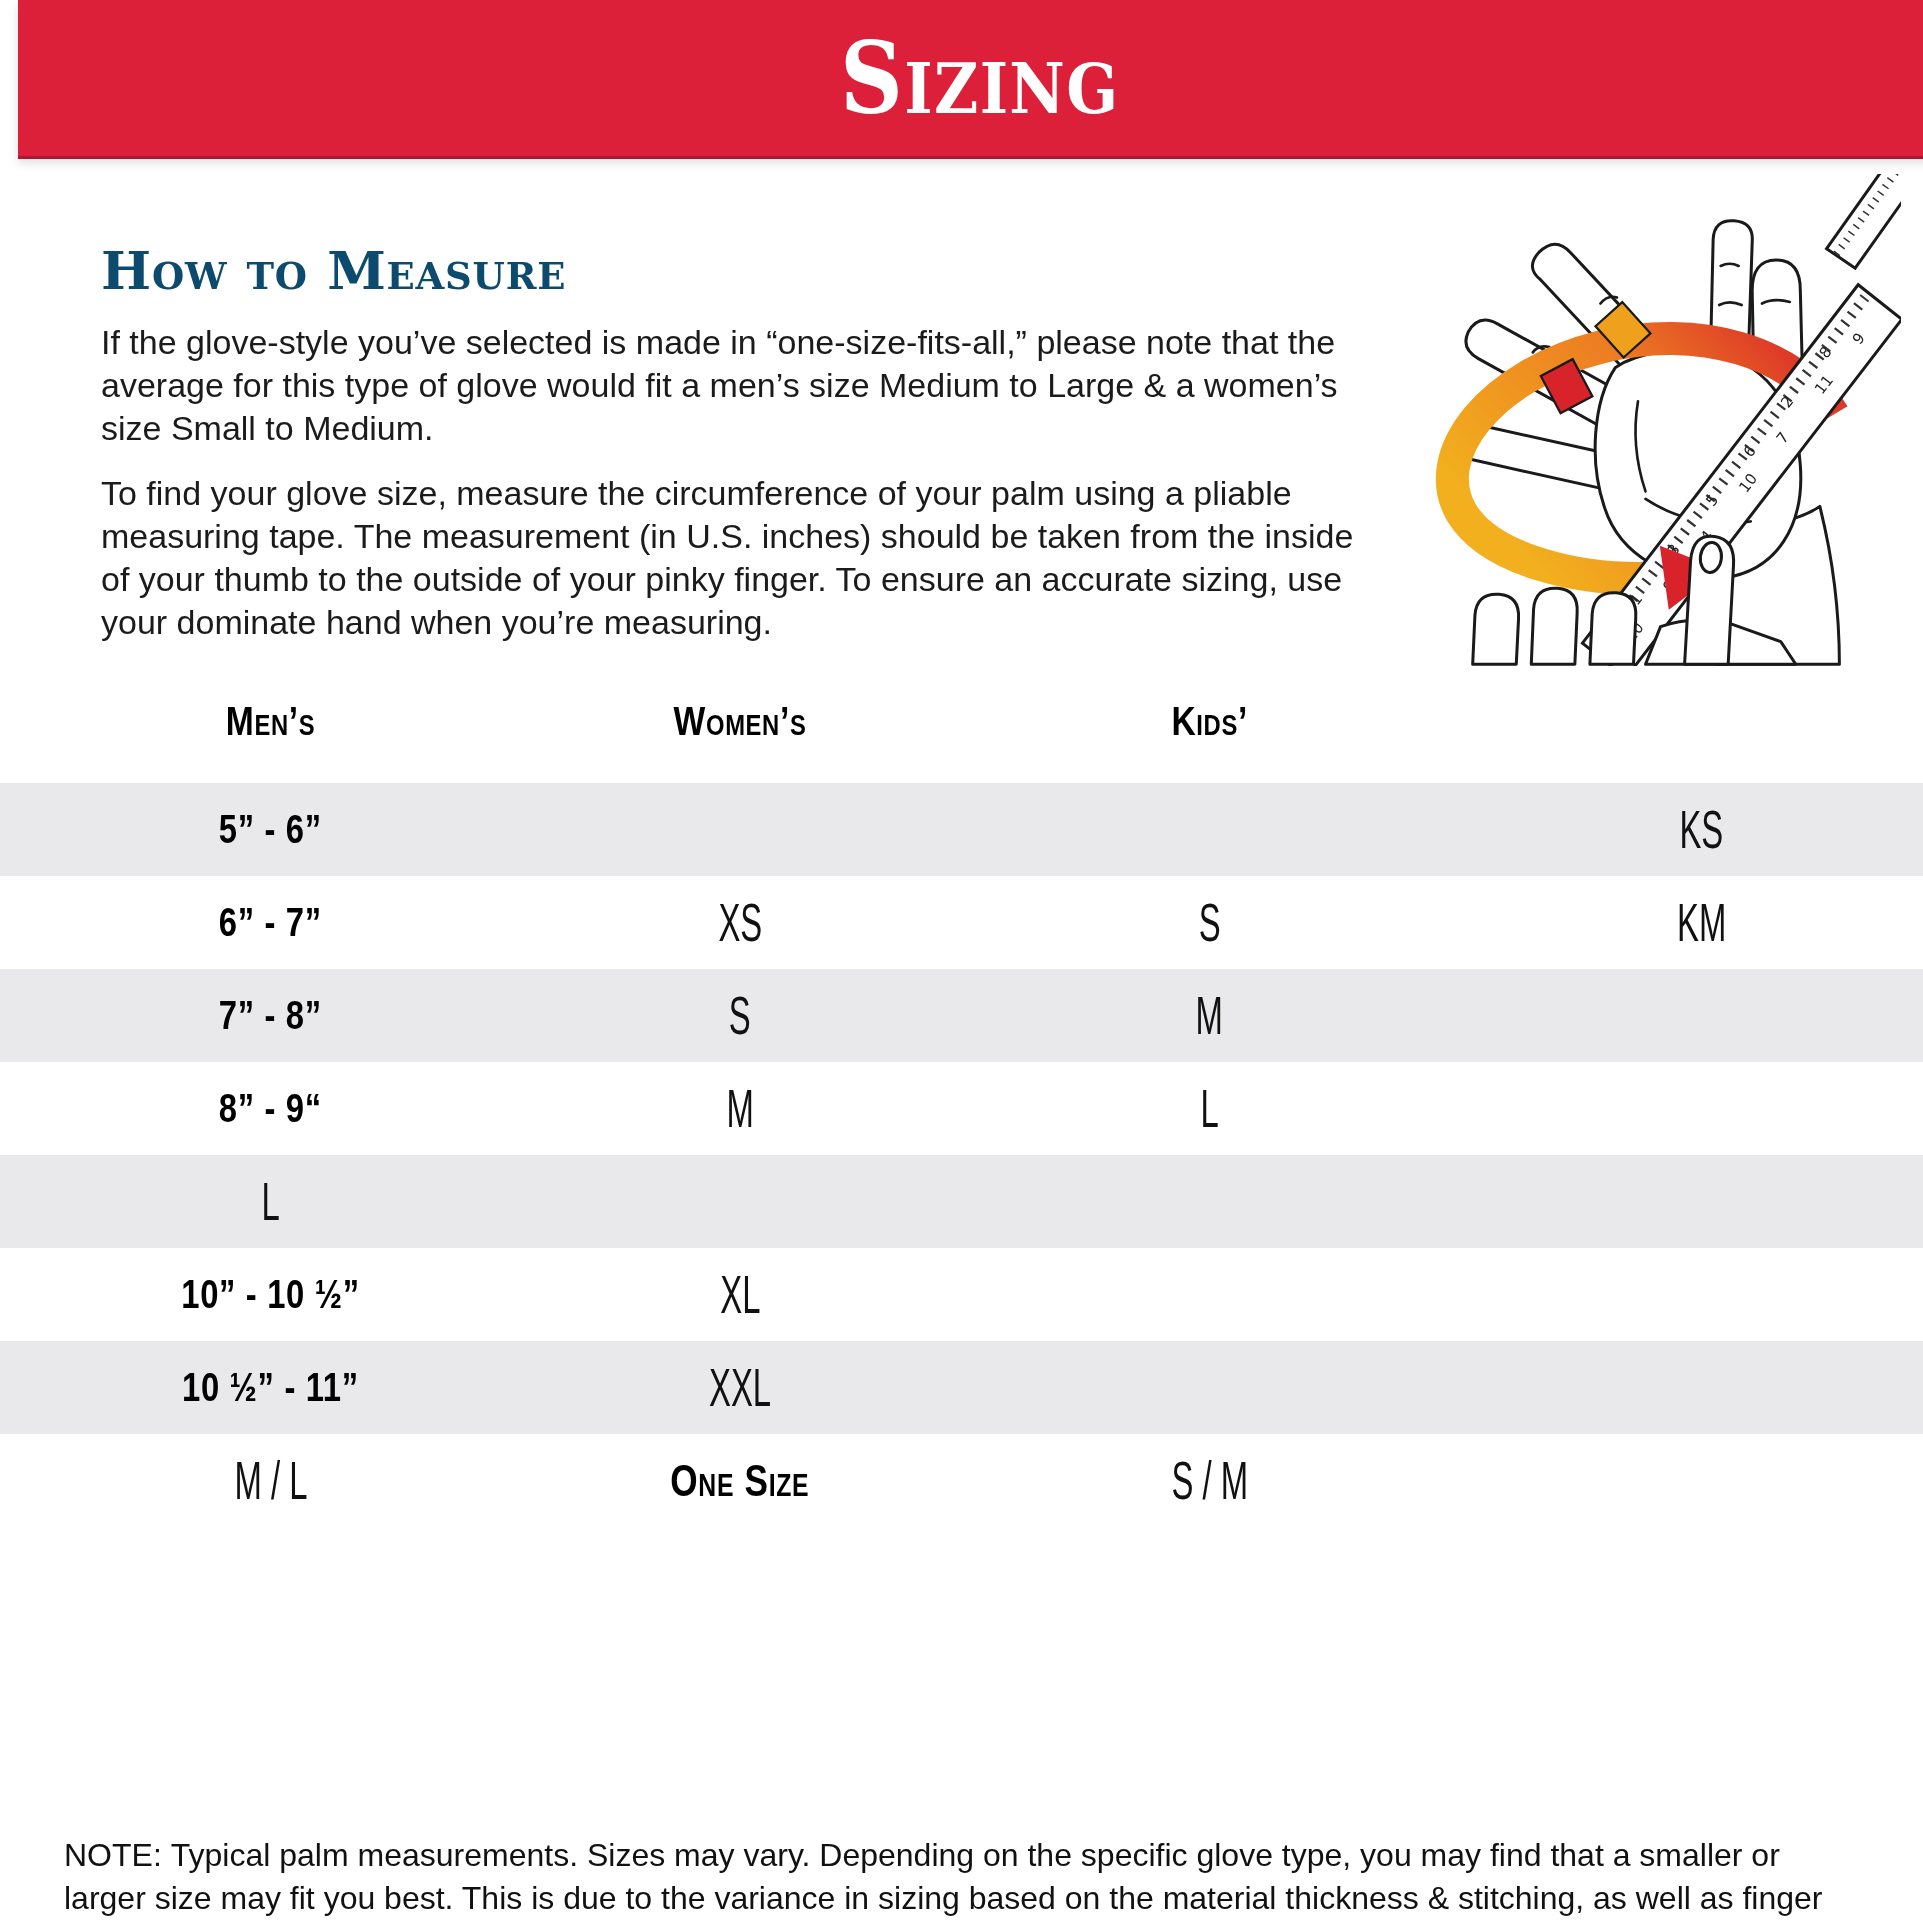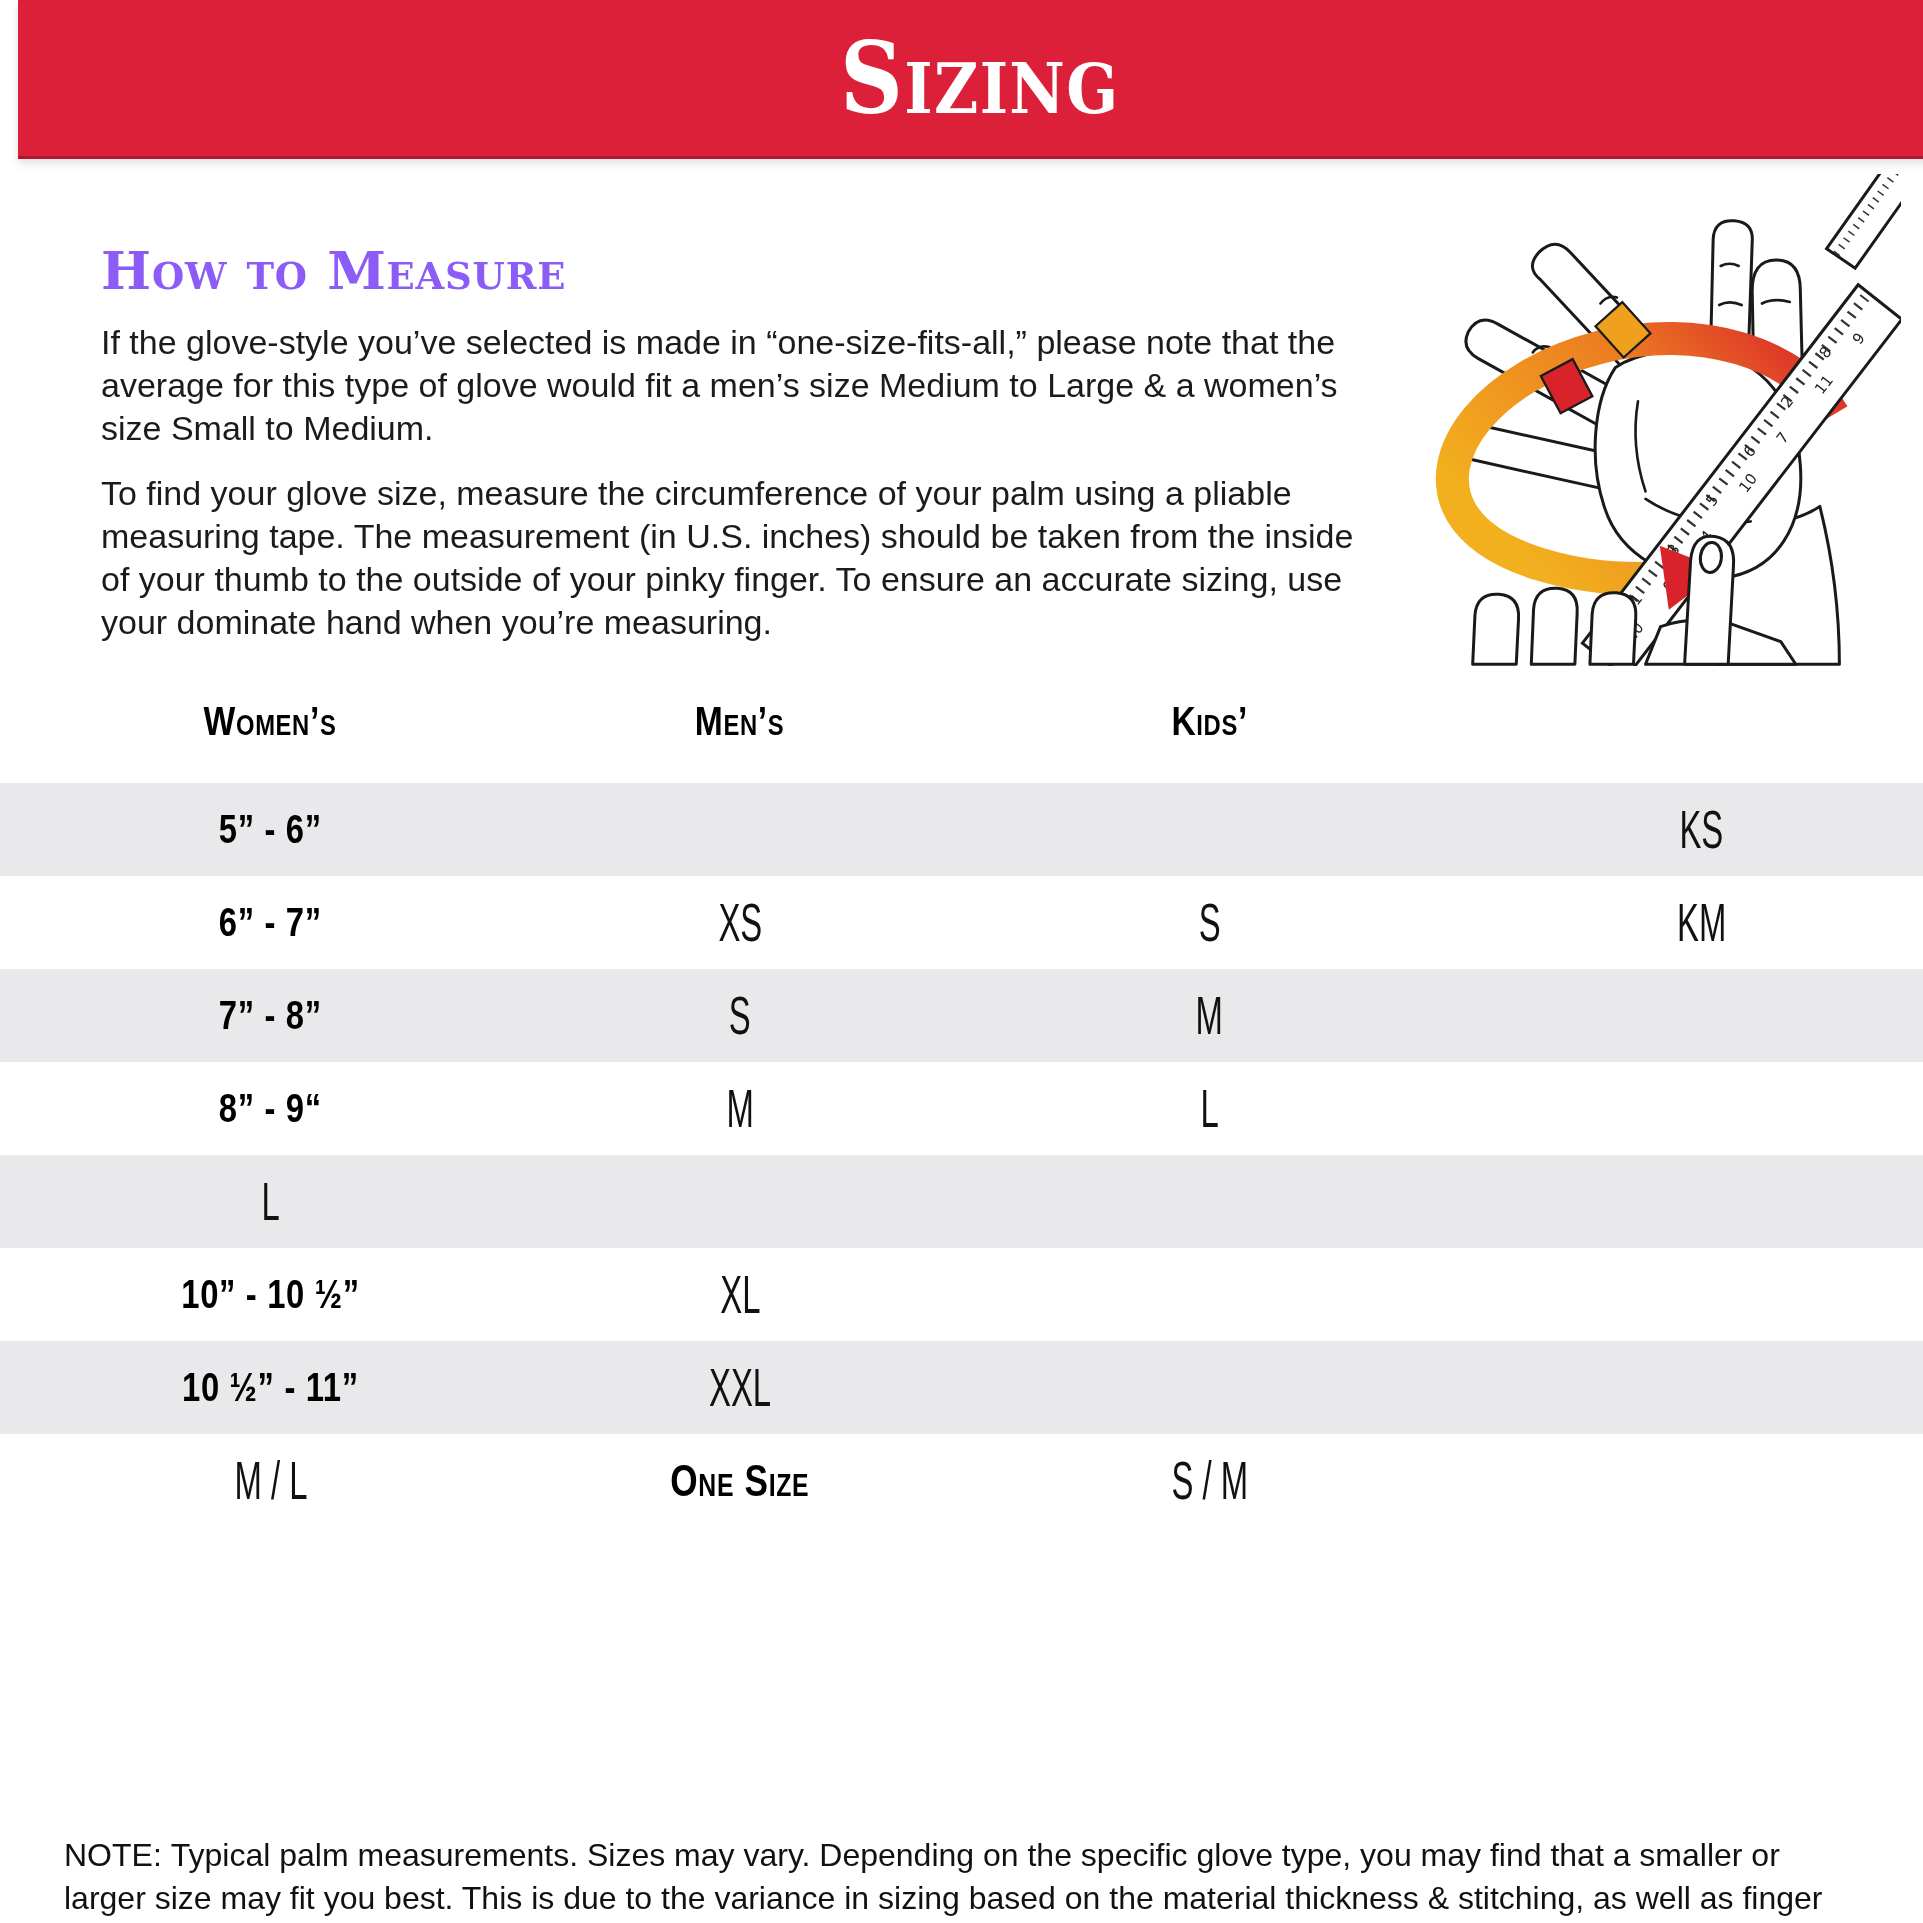--- a/index.html
+++ b/index.html
@@ -5,21 +5,21 @@
   html,body{margin:0;padding:0;width:1924px;height:1924px;background:#ffffff;overflow:hidden;
     font-family:"Liberation Sans",sans-serif;color:#1b1b1b;}
   .banner{position:absolute;top:0;left:18px;width:1924px;height:156px;background:#DD2039;
     display:flex;align-items:center;justify-content:center;
     border-bottom:3px solid #AD1830;box-shadow:0 4.5px 9px rgba(0,0,0,.12);}
   .banner-title{color:#ffffff;font-family:"DejaVu Serif",serif;font-variant:small-caps;
     font-weight:700;font-size:99px;margin:0;letter-spacing:1.5px;
     transform:scaleX(.88);transform-origin:center;}
   .intro{position:absolute;top:239px;left:101px;width:1293px;}
   .intro h2{font-family:"DejaVu Serif",serif;font-variant:small-caps;font-weight:700;
-    font-size:53px;margin:0 0 19.5px 0;letter-spacing:0.8px;color:#8b5cf6;}
+    font-size:53px;margin:0 0 19.5px 0;letter-spacing:0.8px;color:#0c4a6e;}
   .intro p{font-size:34px;line-height:43px;margin:0 0 22.5px 0;width:1278px;}
   .illustration{position:absolute;top:174px;left:1375px;width:526px;height:492px;}
   .tapnum{font-family:"DejaVu Sans",sans-serif;font-size:20px;fill:#222;}
   .size-table{position:absolute;top:661px;left:0;width:1924px;}
   .thead,.trow{display:grid;grid-template-columns:541px 398px 541px 443px;align-items:center;}
   .thead{height:122px;}
   .trow{height:93px;}
   .trow.stripe{background:#E9E9EB;}
   .cell{text-align:center;}
   .hlabel{display:inline-block;transform:scaleX(.82);transform-origin:center;
@@ -112,22 +112,22 @@
       <path d="M208,650 L211,577 Q213,547 243,549 Q271,551 269,582 L266,650 Z"></path>
       <path d="M286,650 L289,583 Q291,553 321,555 Q349,557 347,588 L344,650 Z"></path>
       <path d="M412,650 L420,512 Q423,476 452,480 Q480,484 477,520 L470,650 Z"></path>
       <ellipse cx="447" cy="508" rx="14" ry="20" fill="none" transform="rotate(6 447 508)"></ellipse>
     </g>
   </svg>
 </div>
 
 <div class="size-table">
   <div class="thead">
+    <div class="cell"><span class="hlabel">Men’s</span></div>
     <div class="cell"><span class="hlabel">Women’s</span></div>
-    <div class="cell"><span class="hlabel">Men’s</span></div>
     <div class="cell"><span class="hlabel">Kids’</span></div>
   </div>
 
   <div class="trow stripe">
     <div class="cell"><span class="pv">5” - 6”</span></div>
     <div class="cell"><span class="sv"></span></div>
     <div class="cell"><span class="sv"></span></div>
     <div class="cell"><span class="sv">KS</span></div>
   </div>
   <div class="trow">

